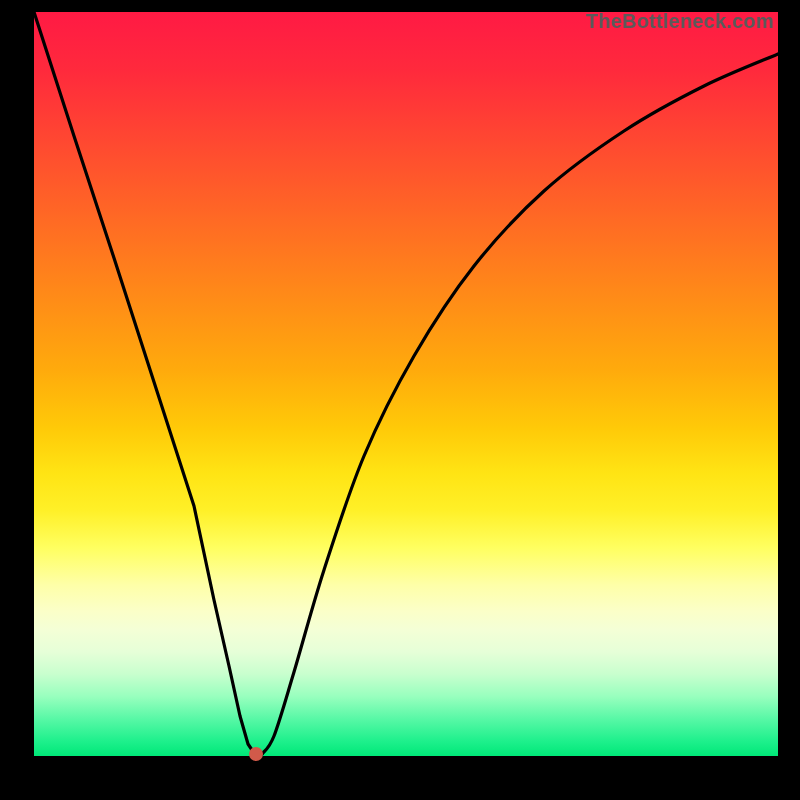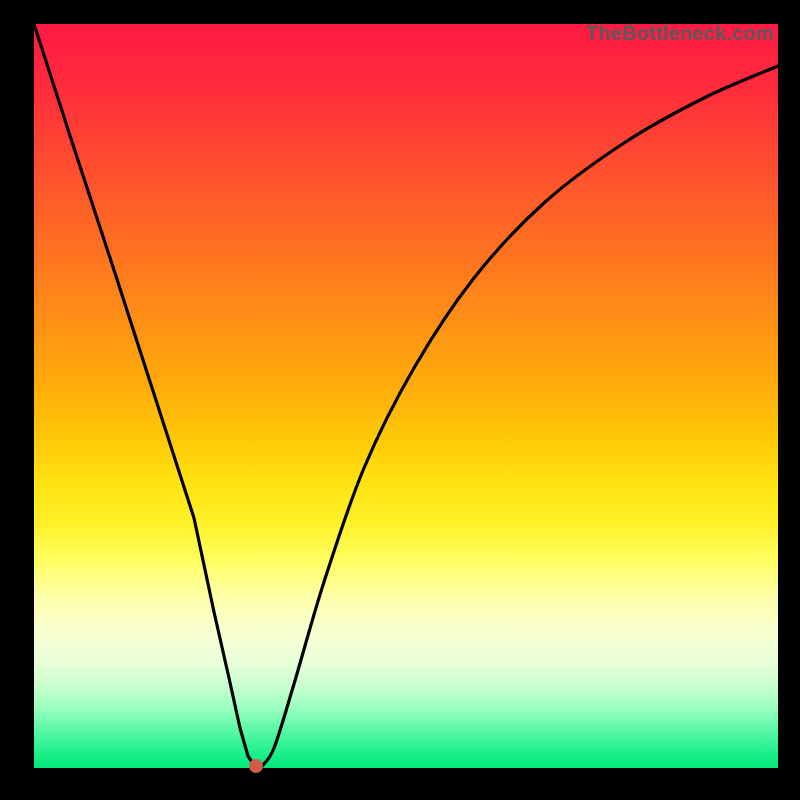--- a/index.html
+++ b/index.html
@@ -1,21 +1,21 @@
 <!DOCTYPE html>
 <html><head>
   <meta charset="utf-8">
   <style>
     * { margin: 0; padding: 0; box-sizing: border-box; }
     html, body { width: 800px; height: 800px; overflow: hidden; background: #000; }
     .container { width: 800px; height: 800px; position: relative; background: #000; }
     .plot-area {
       position: absolute;
       left: 34px;
-      top: 24px;
+      top: 12px;
       width: 744px;
       height: 744px;
     }
     .gradient-bg {
       position: absolute;
       inset: 0;
       background: linear-gradient(to bottom,
         #ff1a44 0%,
         #ff2a3c 8%,
         #ff4a30 18%,

